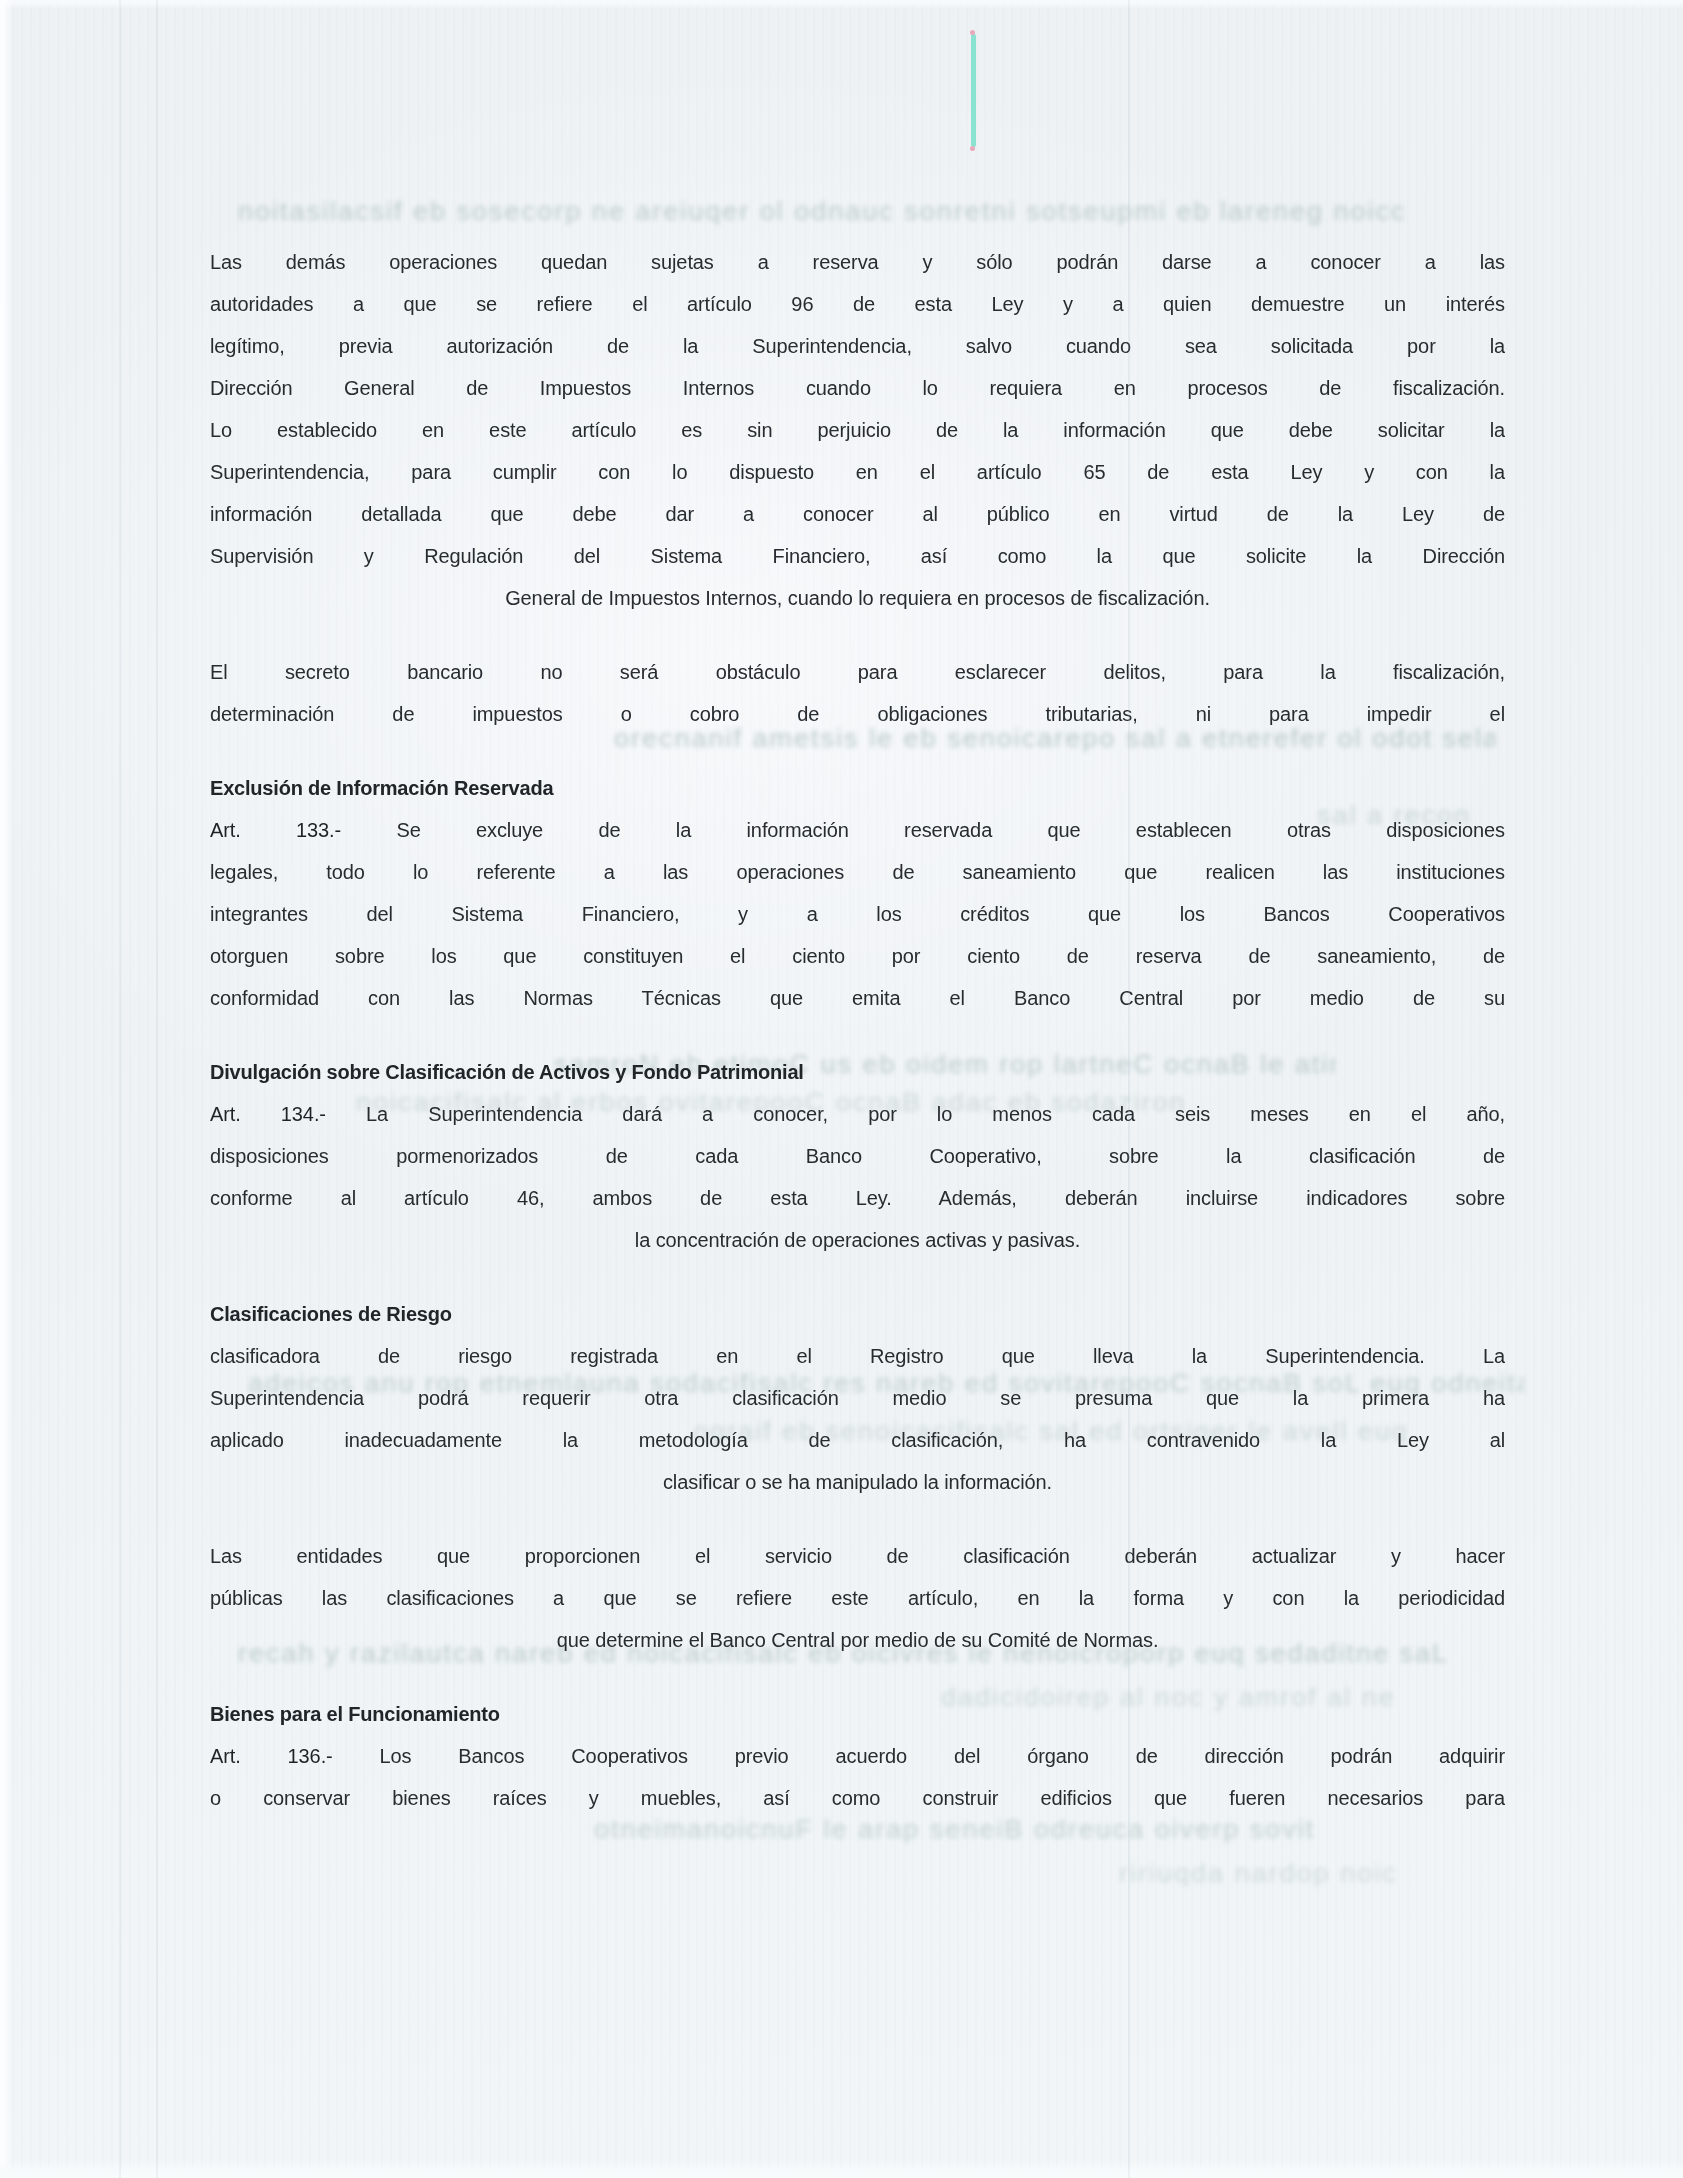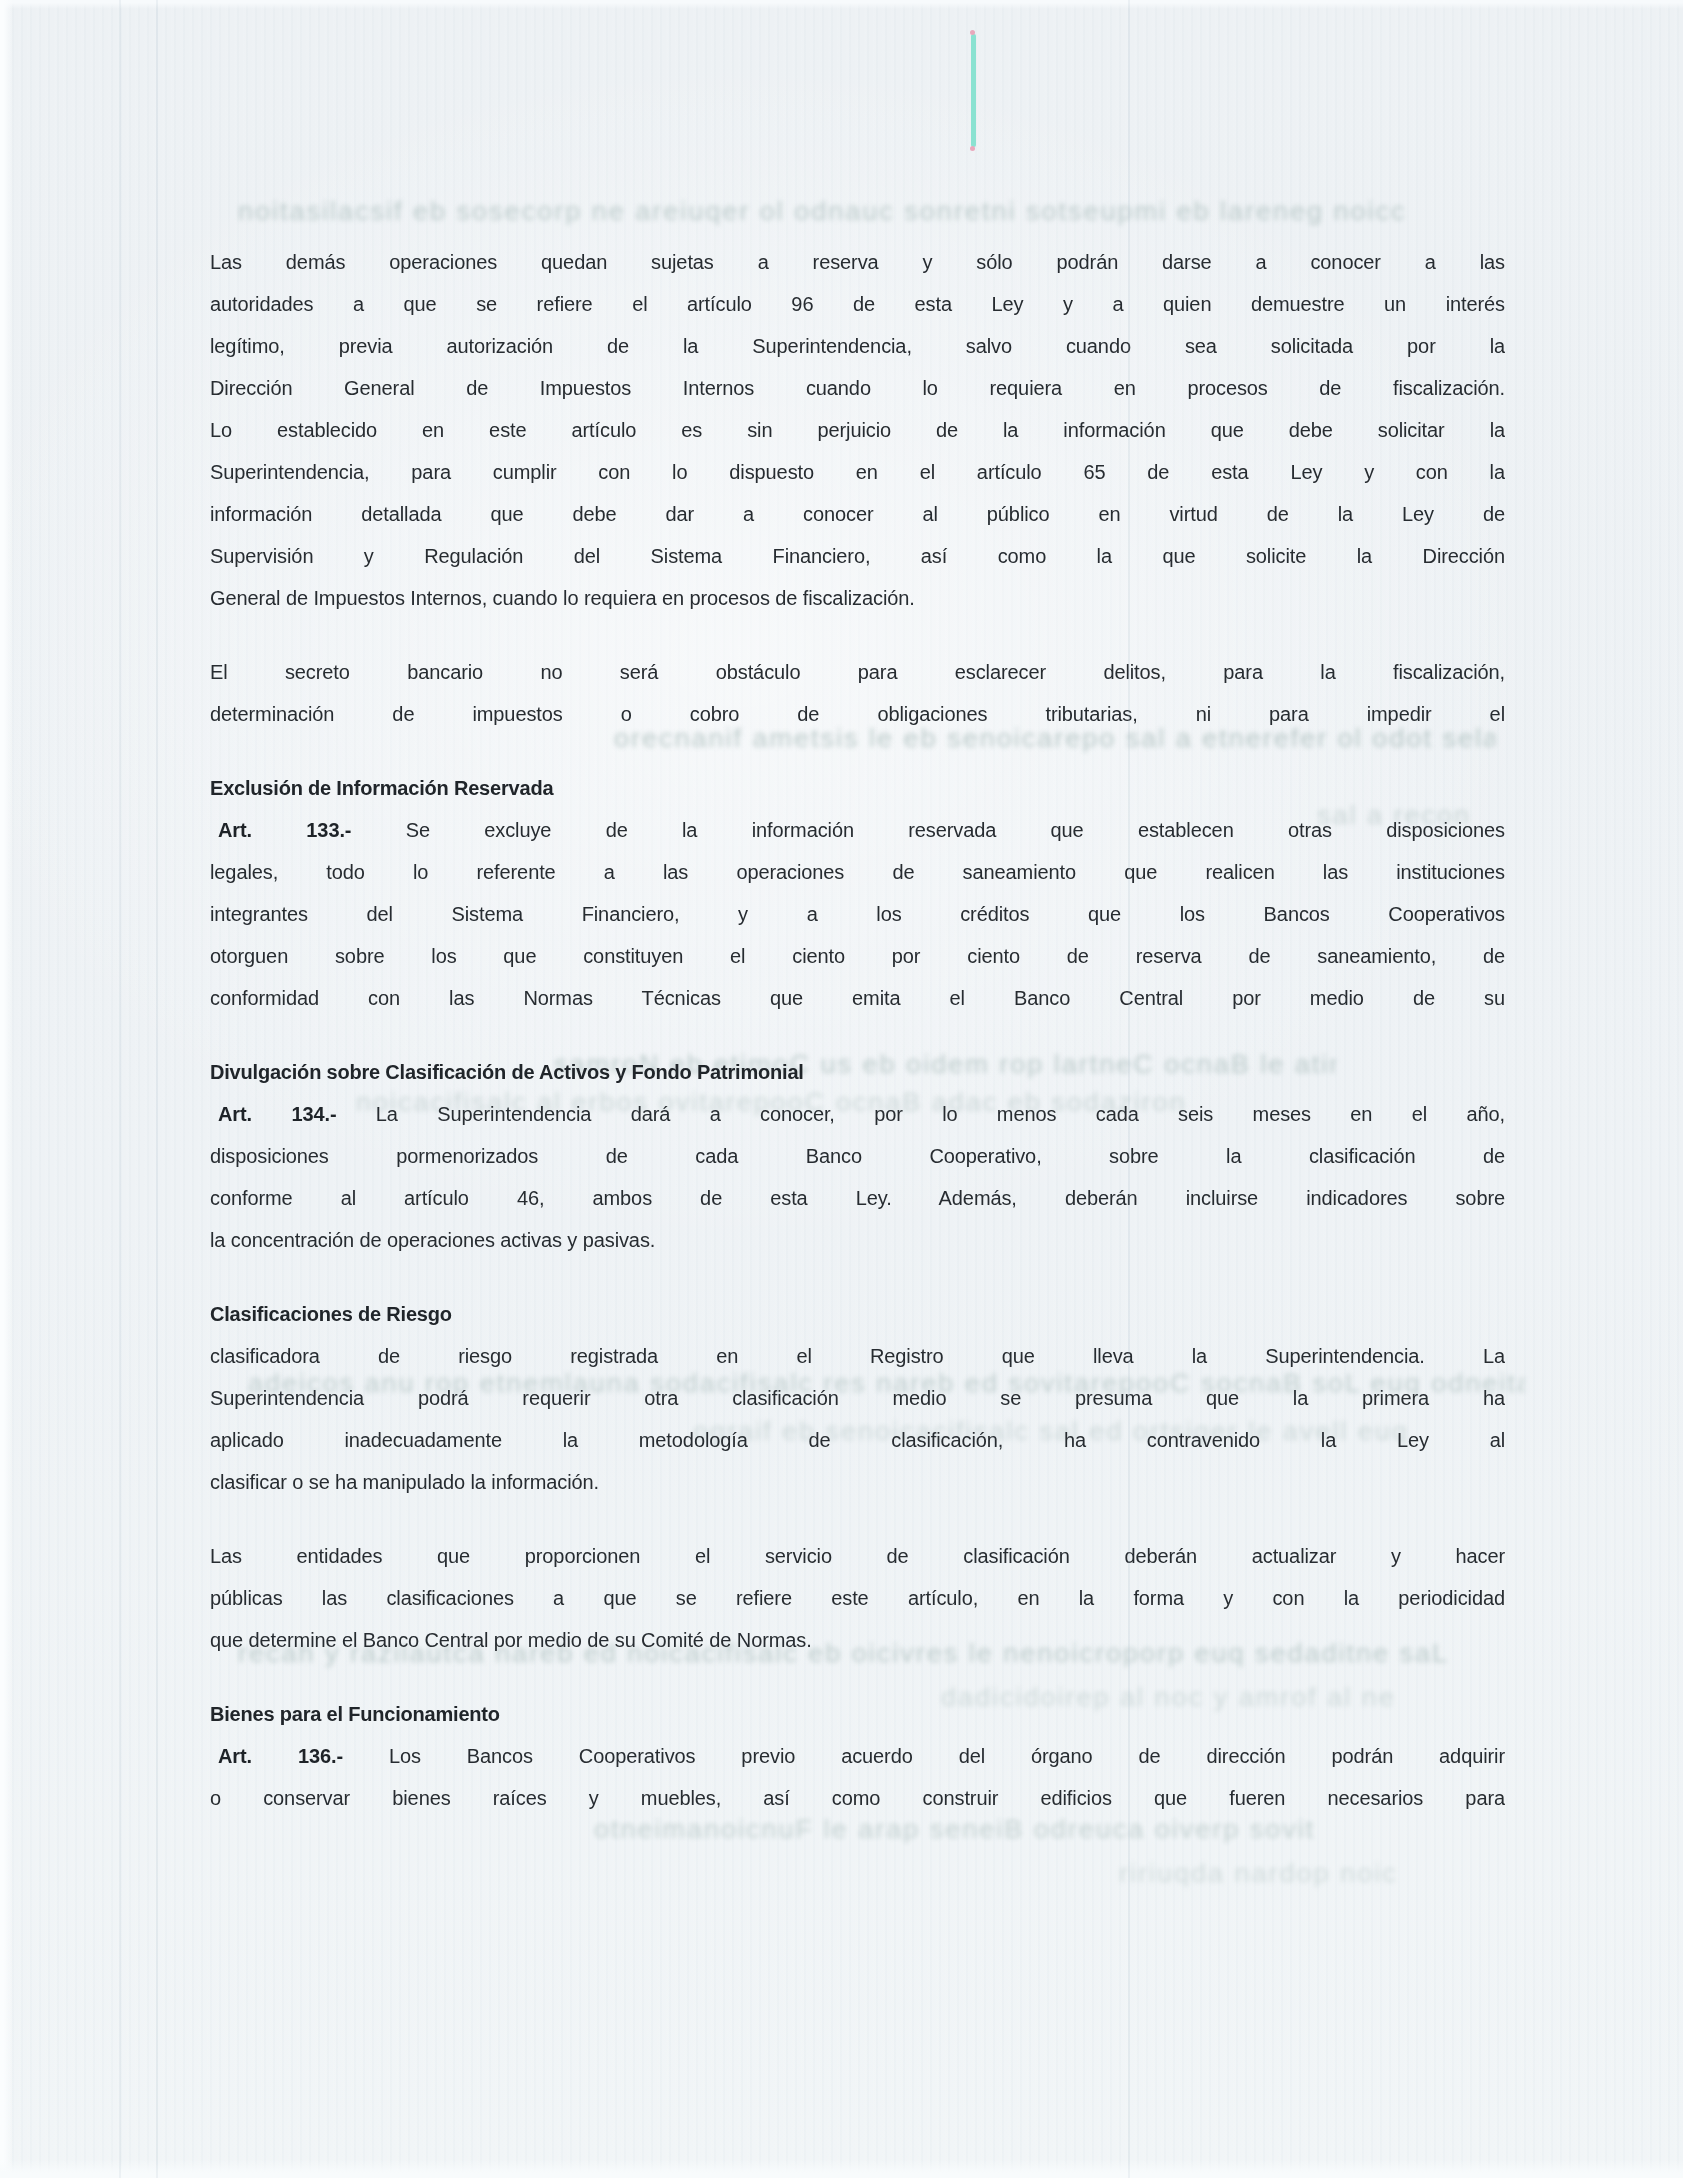--- a/index.html
+++ b/index.html
@@ -22,23 +22,23 @@
     background:linear-gradient(180deg,#f7fafc 30%,rgba(247,250,252,0));}
   .edge-bottom{position:absolute;left:0;bottom:0;width:100%;height:18px;
     background:linear-gradient(0deg,#f8fbfc 30%,rgba(248,251,252,0));}
   .streak{position:absolute;top:0;height:100%;width:2px;background:rgba(173,192,203,0.16);}
 
   .doc{position:absolute;left:210px;top:241px;width:1295px;font-size:20px;letter-spacing:-0.1px;}
   .blk{margin:0;}
   .gap{margin-top:32px;}
   .line{line-height:42px;height:42px;overflow:hidden;}
   .jl{text-align:justify;text-align-last:justify;}
-  .ll{text-align:left;text-align-last:auto;}
+  .ll{text-align:center;text-align-last:auto;}
   .heading{font-weight:700;line-height:42px;height:42px;color:#20252a;letter-spacing:-0.2px;}
-  b.lead{font-weight:700;color:#1e2328;margin-left:8px;}
+  b.lead{font-weight:400;color:#1e2328;}
 
   .ghost-layer{position:absolute;left:0;top:0;width:100%;height:100%;pointer-events:none;}
   .ghost{
     position:absolute;font-size:27px;line-height:34px;height:34px;
     color:#92aaa8;filter:blur(2.6px);transform:scaleY(0.95);
     white-space:nowrap;overflow:hidden;letter-spacing:2px;
   }
   .mark{position:absolute;border-radius:2px;}
   .mark .dot{position:absolute;border-radius:50%;width:5px;height:5px;}
   .dot-top{left:-1px;top:-4px;}

